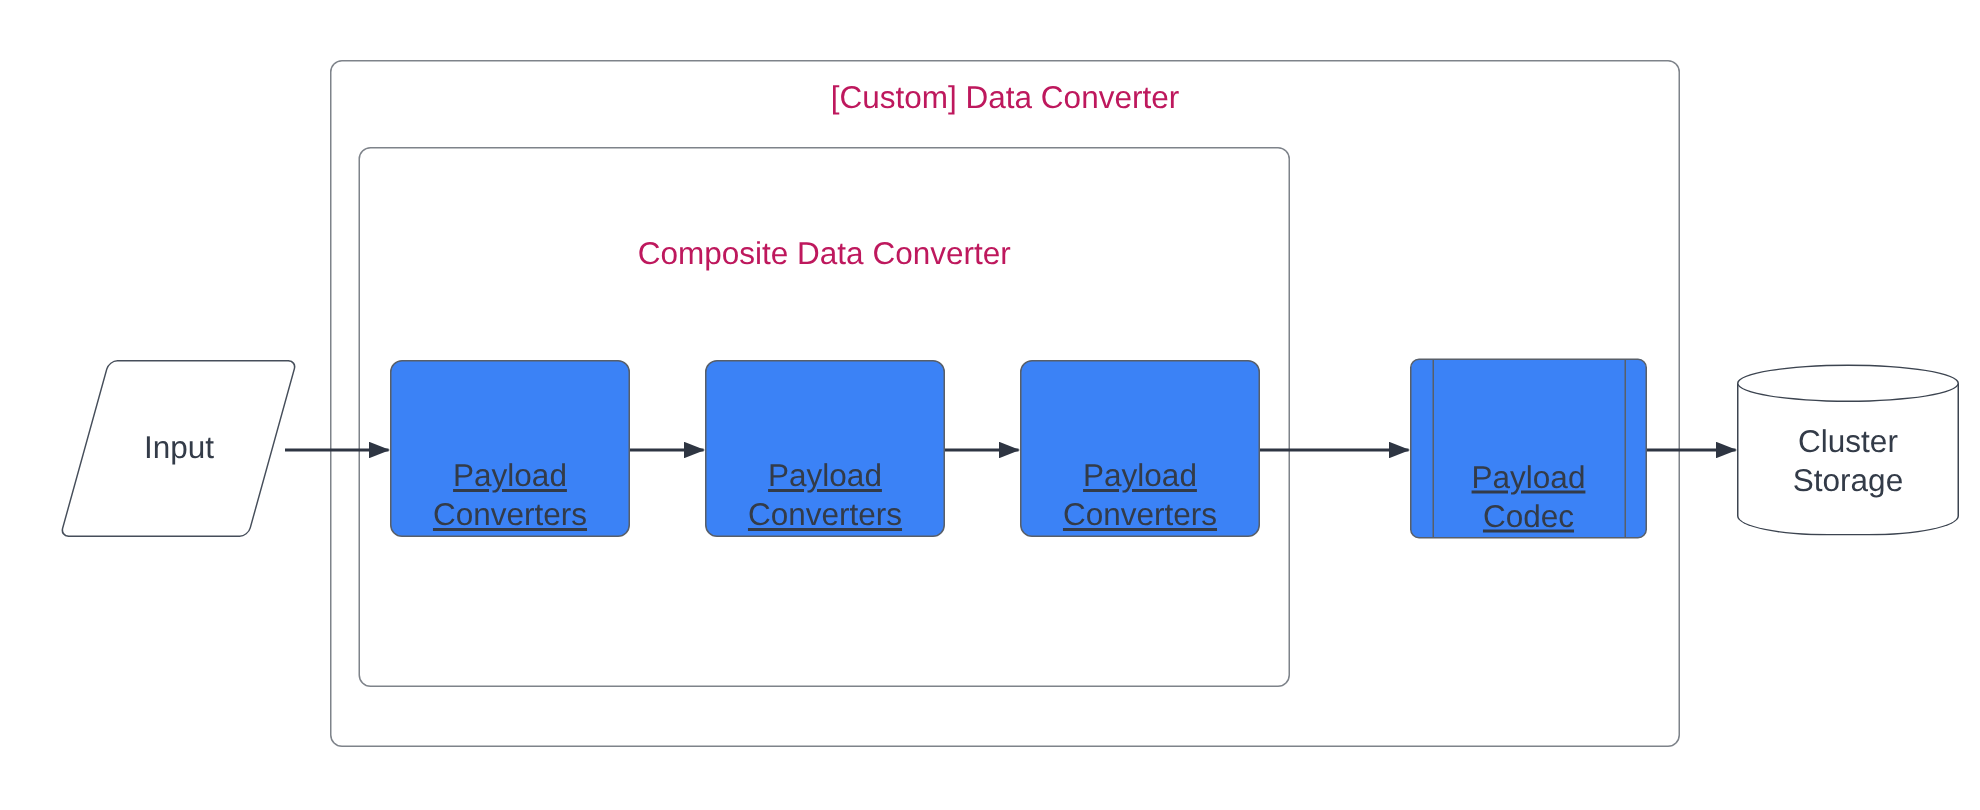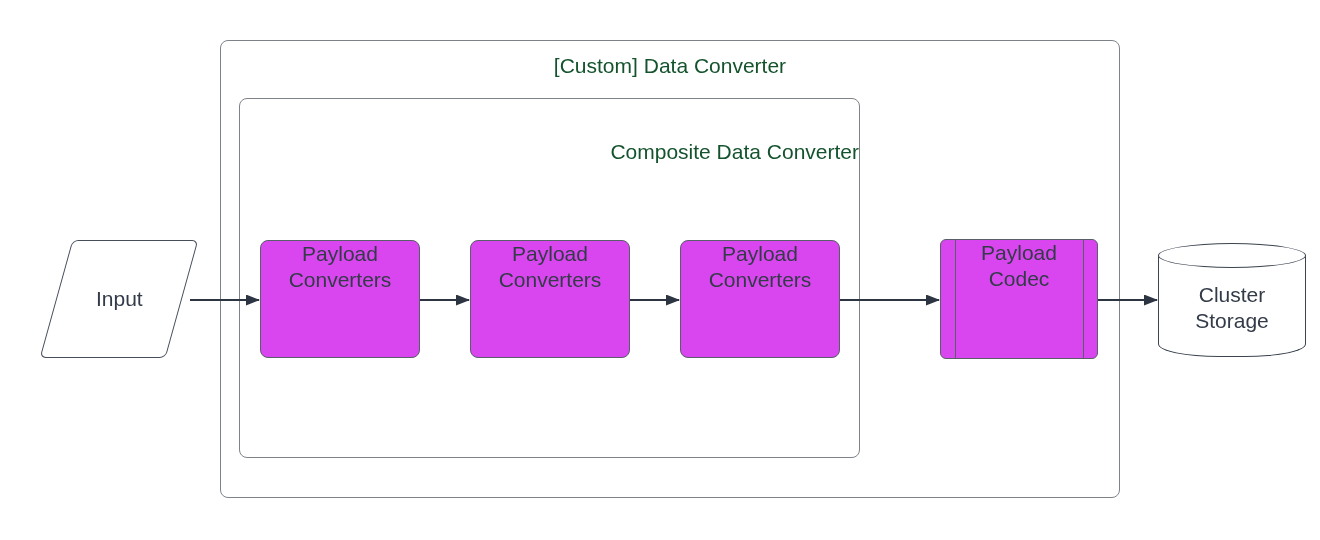--- a/index.html
+++ b/index.html
@@ -21,31 +21,32 @@
     border: 1px solid #7e838a;
     border-radius: 8px;
   }
   .container-label {
     position: absolute;
     left: 0;
     right: 0;
     text-align: center;
     font-size: 21px;
     line-height: 26px;
-    color: #14532d;
+    color: #be185d;
     white-space: nowrap;
   }
   .node-box {
     position: absolute;
-    background: #d946ef;
+    background: #3b82f6;
     border: 1px solid #585f69;
     border-radius: 8px;
     display: flex;
-    align-items: flex-start;
+    align-items: flex-end;
     justify-content: center;
+    text-decoration: underline;
   }
   .node-label {
     font-size: 21px;
     line-height: 26px;
     text-align: center;
     color: #333b48;
     white-space: pre-line;
   }
   
   .parallelogram {
@@ -119,21 +120,21 @@
 </head>
 <body>
 
 <div class="canvas">
 
   <div class="container-box" style="left:220px; top:40px; width:900px; height:458px;">
     <div class="container-label" style="top:12px;">[Custom] Data Converter</div>
   </div>
 
   <div class="container-box" style="left:239px; top:98px; width:621px; height:360px;">
-    <div class="container-label" style="top:40px;text-align:right;">Composite Data Converter</div>
+    <div class="container-label" style="top:58px;">Composite Data Converter</div>
   </div>
 
   <div class="parallelogram">
     <div class="node-label">Input</div>
   </div>
 
   <div class="node-box" style="left:260px; top:240px; width:160px; height:118px;">
     <div class="node-label">Payload
 Converters</div>
   </div>

